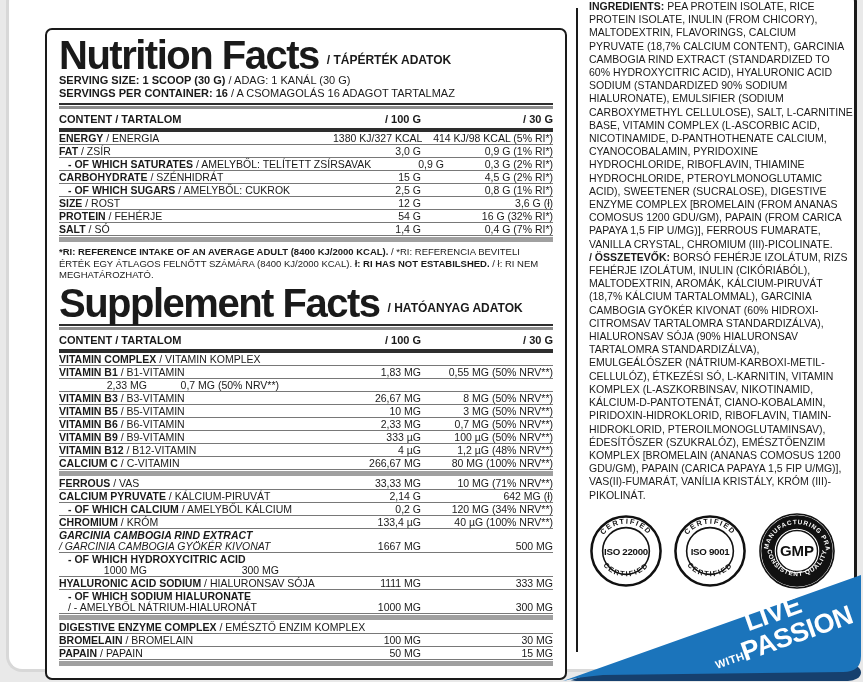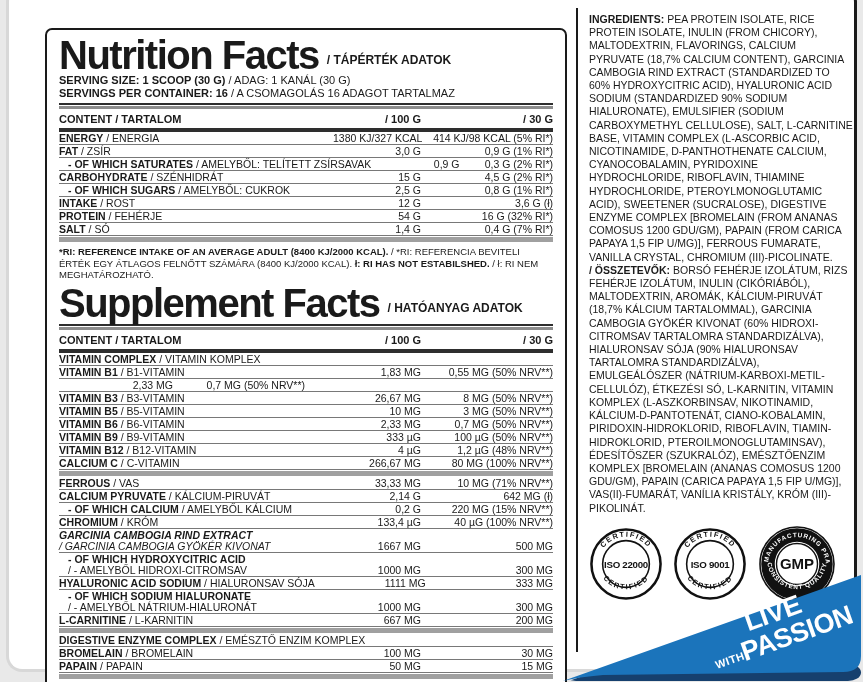--- a/index.html
+++ b/index.html
@@ -27,31 +27,31 @@
   .bigtitle{ font-size:40px; font-weight:bold; letter-spacing:-1.5px; line-height:36px; }
   .subtitle{ font-size:12px; font-weight:bold; padding-bottom:6px; white-space:nowrap; }
   .serving{ font-size:11px; line-height:13px; }
   .b{ font-weight:bold; }
   .it{ font-style:italic; }
   .sep-double{ height:6px; margin:3px 0; background:linear-gradient(#2e2e2e 0 40%, #fff 40% 55%, #8d8d8d 55% 100%); }
   .sep-dark{ height:4px; background:#2e2e2e; margin:1px 0 0 0; }
   .sep-gray{ height:5px; background:#a0a0a0; margin:1px 0; }
   .thead{ display:flex; align-items:flex-start; font-size:11px; font-weight:bold; line-height:15px; }
   .thead .name{ flex:1; }
-  .c100{ width:88px; text-align:right; white-space:nowrap;margin-left:26px; }
+  .c100{ width:88px; text-align:right; white-space:nowrap; }
   .c30{ width:132px; text-align:right; white-space:nowrap; }
   .row{ display:flex; align-items:flex-start; border-bottom:1px solid #787878; font-size:10.5px; line-height:11px; padding:1px 0 0 0; }
   .row .name{ flex:1; white-space:nowrap; }
   .row.indent .name{ padding-left:9px; }
   .row.twoline{ display:block; }
   .row.twoline .l2{ display:flex; align-items:baseline; }
   .footnote{ font-size:9.5px; line-height:11.5px; padding:3px 0 2px 0; }
 
   
-  .rightcol{ position:absolute; left:589px; top:13px; width:264px; }
+  .rightcol{ position:absolute; left:589px; top:0; width:264px; }
   .ing{ font-size:10.5px; line-height:13.2px; text-align:left; }
   .badges{ display:flex; align-items:center; gap:10px; margin-top:9px; }
   .arsocket{ display:block; }
   .arc{ font-size:7.5px; font-weight:bold; letter-spacing:1.6px; fill:#111; }
   .arc-gmp{ font-size:6.3px; font-weight:bold; letter-spacing:0.9px; fill:#ffffff; }
   .ctr{ font-size:10px; font-weight:bold; fill:#111; letter-spacing:-0.3px; }
   .ctr-gmp{ font-size:15px; font-weight:bold; fill:#111; }
 
   
   .banner{ position:absolute; right:0; bottom:0; width:300px; height:132px; }
@@ -102,21 +102,21 @@
           <div class="name"><span class="b">CARBOHYDRATE</span><span> / SZÉNHIDRÁT</span></div>
           <div class="c100">15 G</div>
           <div class="c30">4,5 G (2% RI*)</div>
         </div>
         <div class="row indent">
           <div class="name"><span class="b">- OF WHICH SUGARS</span><span> / AMELYBŐL: CUKROK</span></div>
           <div class="c100">2,5 G</div>
           <div class="c30">0,8 G (1% RI*)</div>
         </div>
         <div class="row">
-          <div class="name"><span class="b">INTAKE</span><span> / ROST</span></div>
+          <div class="name"><span class="b">SIZE</span><span> / ROST</span></div>
           <div class="c100">12 G</div>
           <div class="c30">3,6 G (ł)</div>
         </div>
         <div class="row">
           <div class="name"><span class="b">PROTEIN</span><span> / FEHÉRJE</span></div>
           <div class="c100">54 G</div>
           <div class="c30">16 G (32% RI*)</div>
         </div>
         <div class="row">
           <div class="name"><span class="b">SALT</span><span> / SÓ</span></div>
@@ -193,60 +193,54 @@
           <div class="c30">10 MG (71% NRV**)</div>
         </div>
         <div class="row">
           <div class="name"><span class="b">CALCIUM PYRUVATE</span><span> / KÁLCIUM-PIRUVÁT</span></div>
           <div class="c100">2,14 G</div>
           <div class="c30">642 MG (ł)</div>
         </div>
         <div class="row indent">
           <div class="name"><span class="b">- OF WHICH CALCIUM</span><span> / AMELYBŐL KÁLCIUM</span></div>
           <div class="c100">0,2 G</div>
-          <div class="c30">220 MG (15% NRV**)</div>
+          <div class="c30">120 MG (34% NRV**)</div>
         </div>
         <div class="row">
           <div class="name"><span class="b">CHROMIUM</span><span> / KRÓM</span></div>
           <div class="c100">133,4 µG</div>
           <div class="c30">40 µG (100% NRV**)</div>
         </div>
         <div class="row twoline">
           <div class="name b it">GARCINIA CAMBOGIA RIND EXTRACT</div>
           <div class="l2">
             <div class="name it">/ GARCINIA CAMBOGIA GYÖKÉR KIVONAT</div>
             <div class="c100">1667 MG</div>
             <div class="c30">500 MG</div>
           </div>
         </div>
         <div class="row indent twoline">
           <div class="name b">- OF WHICH HYDROXYCITRIC ACID</div>
           <div class="l2">
-            <div class="name">/ - AMELYBŐL HIDROXI-CITROMSAV</div>
             <div class="c100">1000 MG</div>
             <div class="c30">300 MG</div>
           </div>
         </div>
         <div class="row">
           <div class="name"><span class="b">HYALURONIC ACID SODIUM</span><span> / HIALURONSAV SÓJA</span></div>
           <div class="c100">1111 MG</div>
           <div class="c30">333 MG</div>
         </div>
         <div class="row indent twoline">
           <div class="name b">- OF WHICH SODIUM HIALURONATE</div>
           <div class="l2">
             <div class="name">/ - AMELYBŐL NÁTRIUM-HIALURONÁT</div>
             <div class="c100">1000 MG</div>
             <div class="c30">300 MG</div>
           </div>
-        </div>
-        <div class="row">
-          <div class="name"><span class="b">L-CARNITINE</span><span> / L-KARNITIN</span></div>
-          <div class="c100">667 MG</div>
-          <div class="c30">200 MG</div>
         </div>
         <div class="sep-gray"></div>
         <div class="row">
           <div class="name"><span class="b">DIGESTIVE ENZYME COMPLEX</span><span> / EMÉSZTŐ ENZIM KOMPLEX</span></div>
           <div class="c100"></div>
           <div class="c30"></div>
         </div>
         <div class="row">
           <div class="name"><span class="b">BROMELAIN</span><span> / BROMELAIN</span></div>
           <div class="c100">100 MG</div>

